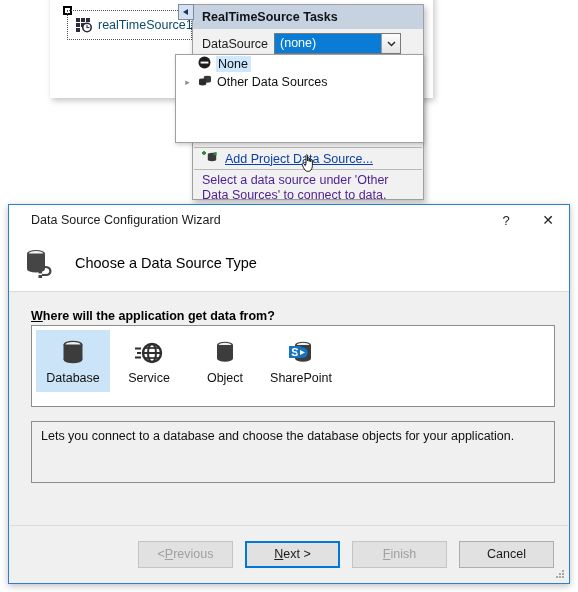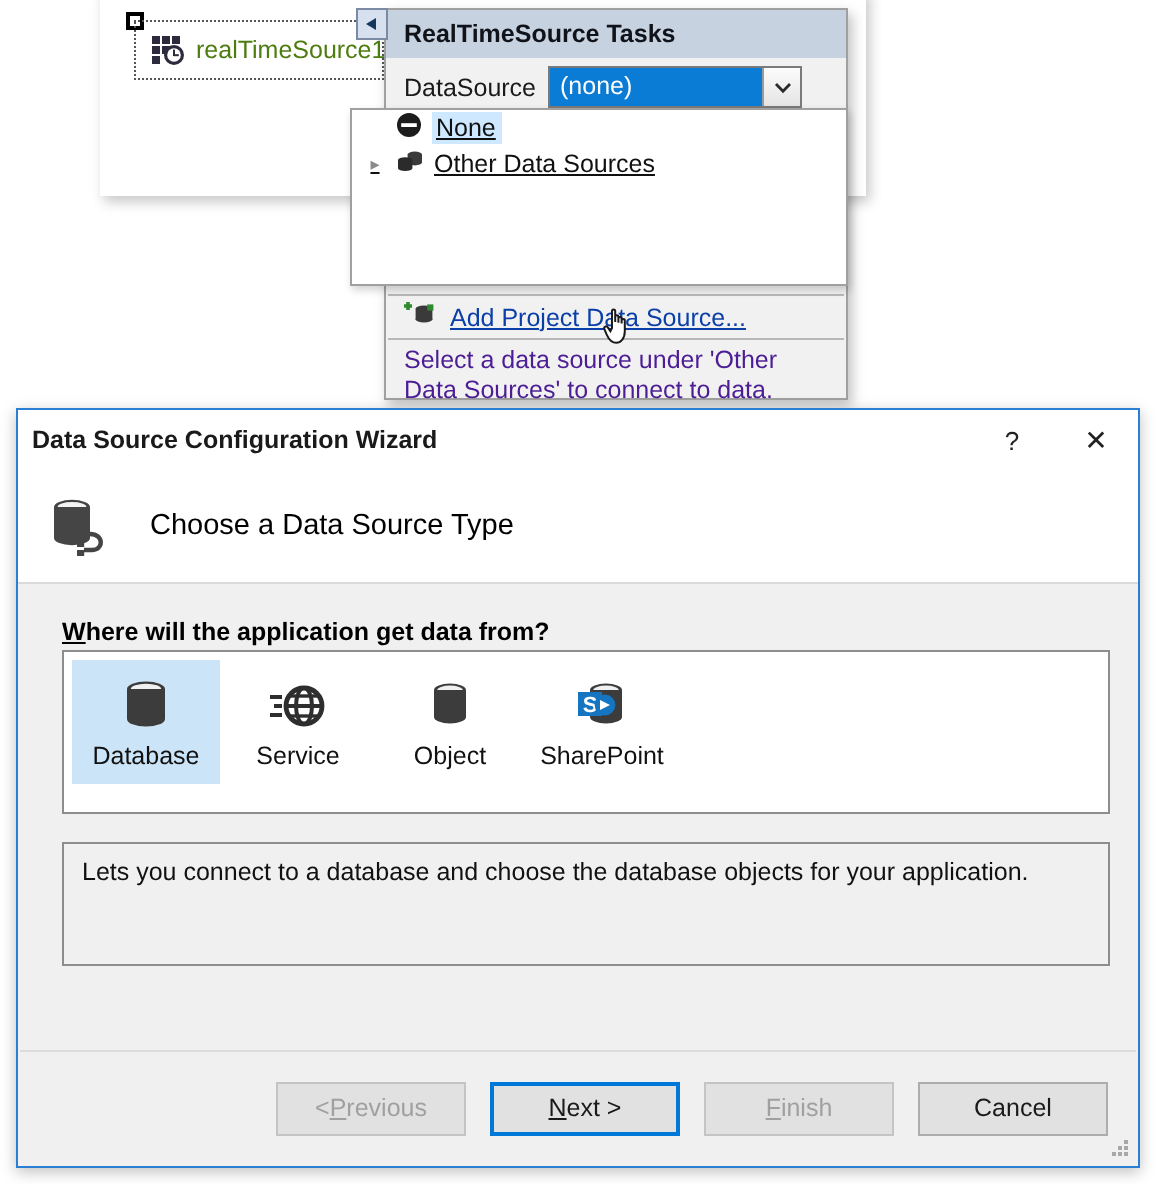--- a/index.html
+++ b/index.html
@@ -47,21 +47,21 @@
     left: 13px;
     top: 12px;
     width: 9px;
     height: 9px;
     background: #ffffff;
     border: 2px solid #000000;
     box-sizing: border-box;
   }
   .comp-label {
     font-size: 12.5px;
-    color: #4d7c0f;
+    color: #0c4a6e;
     white-space: nowrap;
   }
 
   
   .rts-icon {
     position: relative;
     width: 16px;
     height: 15px;
     flex: 0 0 auto;
   }
@@ -161,21 +161,20 @@
   }
   .dd-item {
     height: 18px;
     display: flex;
     align-items: center;
     padding-left: 6px;
     font-size: 12.5px;
     color: #101010;
     box-sizing: border-box;
     gap: 5px;
-    text-decoration: underline;
   }
   .dd-chevron {
     width: 11px;
     text-align: center;
     color: #8a8a8a;
     font-size: 9px;
     flex: 0 0 11px;
   }
   .dd-label-hl {
     background: #cde8ff;
@@ -245,25 +244,24 @@
   }
   #wizard-titlebar {
     height: 30px;
     background: #ffffff;
     display: flex;
     align-items: center;
     box-sizing: border-box;
   }
   #wizard-title {
     flex: 1;
-    padding-left: 7px;
+    padding-left: 22px;
     font-size: 12.5px;
     color: #1a1a1a;
     white-space: nowrap;
-    font-weight: bold;
   }
   .title-btn {
     width: 42px;
     height: 29px;
     display: flex;
     align-items: center;
     justify-content: center;
     font-size: 13px;
     color: #222222;
   }

